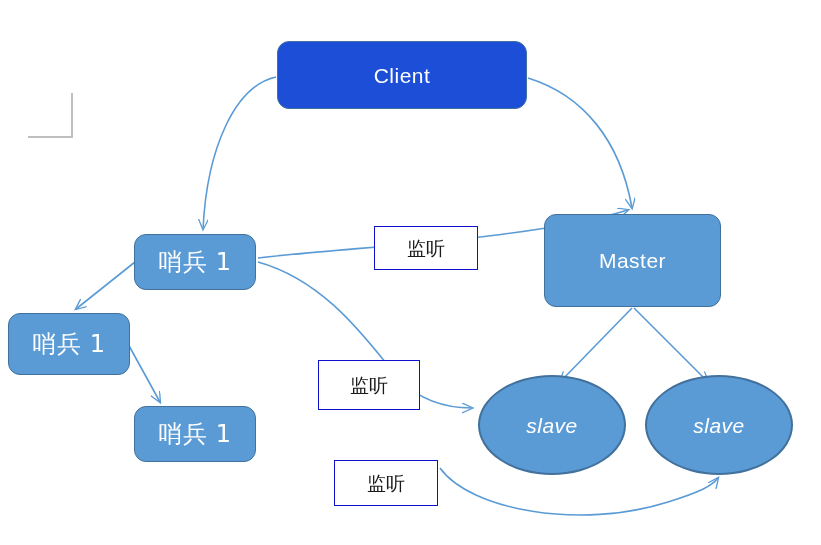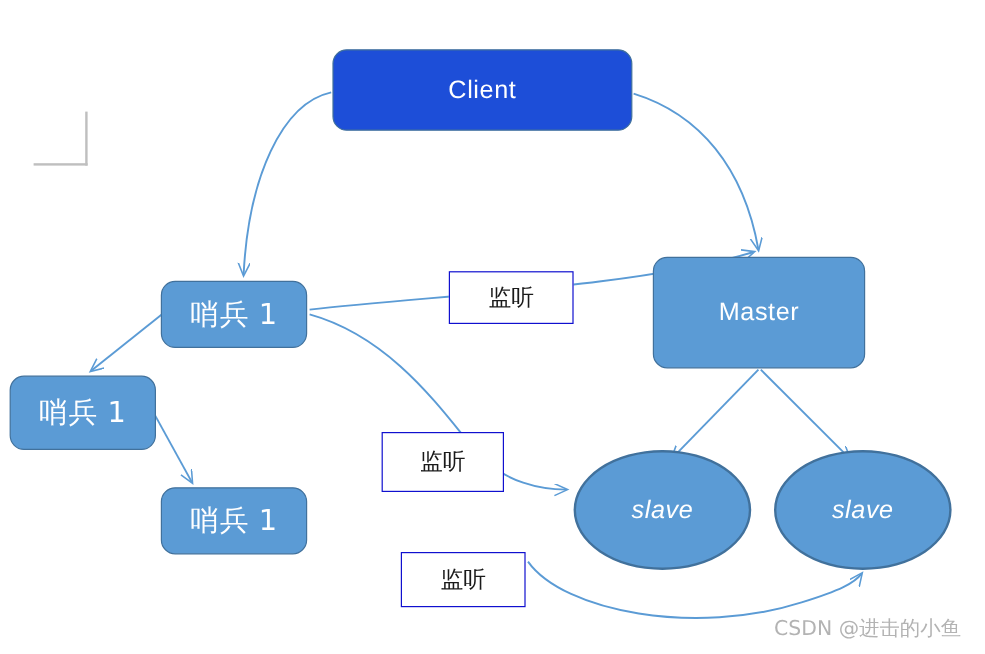--- a/index.html
+++ b/index.html
@@ -164,15 +164,14 @@
         <span class="label">监听</span>
       </div>
       <div class="tag" style="left: 318px; top: 324px; width: 102px; height: 50px; background: rgb(255, 255, 255); border-color: rgb(16, 16, 207); color: rgb(26, 26, 26);">
         <span class="label">监听</span>
       </div>
       <div class="tag" style="left: 334px; top: 424px; width: 104px; height: 46px; background: rgb(255, 255, 255); border-color: rgb(16, 16, 207); color: rgb(26, 26, 26);">
         <span class="label">监听</span>
       </div>
     </div>
 
-  <div class="watermark" id="watermark" style="left: 645px; top: 512px; color: rgb(179, 179, 179);">CSDN @进击的小鱼</div>
 
 </div>
 
 </body></html>

